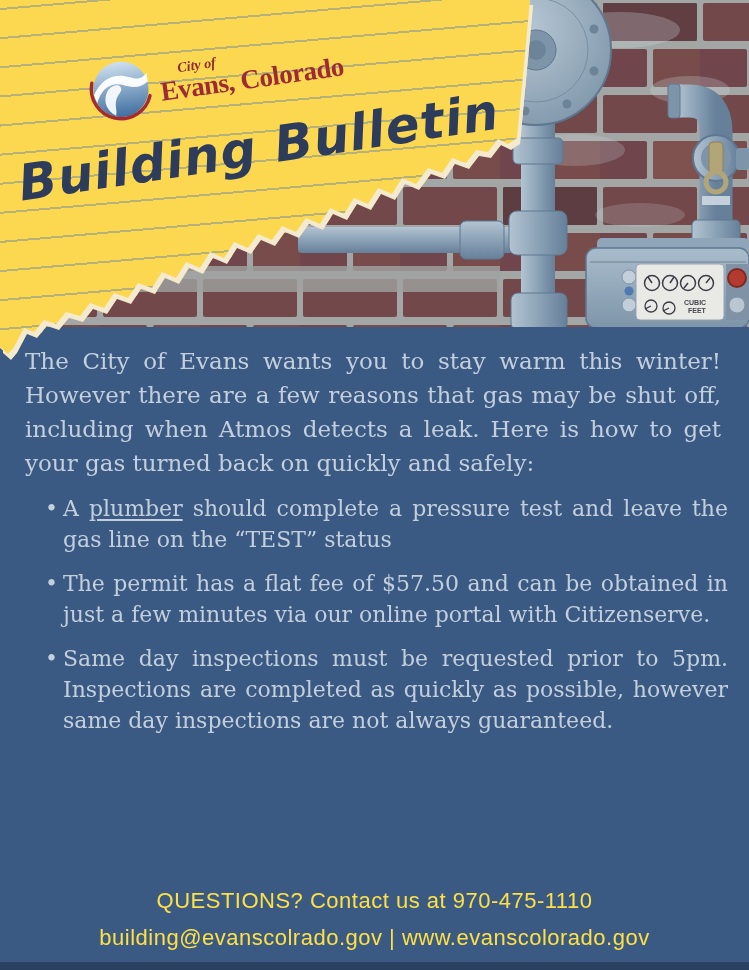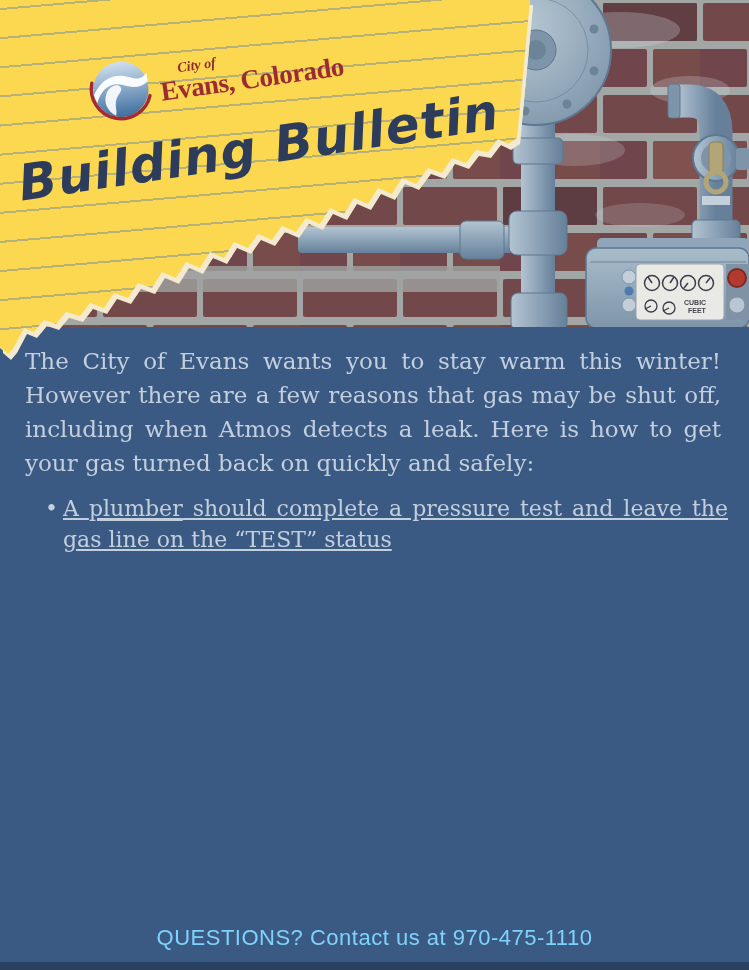--- a/index.html
+++ b/index.html
@@ -29,30 +29,30 @@
   .logo-name{font-family:"Liberation Serif",serif;font-weight:bold;font-size:27px;line-height:28px;
              color:#9d2b34;letter-spacing:-.5px;}
   .title{position:absolute;left:16px;top:112px;width:520px;transform:rotate(-8.6deg);transform-origin:50% 50%;
          font-family:"DejaVu Sans",sans-serif;font-style:italic;font-weight:bold;font-size:50px;
          line-height:66px;letter-spacing:1px;color:#2d3c5a;white-space:nowrap;}
 
   
   .content{position:absolute;top:327px;left:0;right:0;bottom:0;background:#3b5a83;z-index:2;
            color:#c3cfdd;}
   .intro{margin:0;padding:17px 28px 0 25px;font-size:23px;line-height:34px;text-align:justify;}
-  ul.bullets{margin:0;padding:0 21px 0 45px;list-style:none;text-decoration:underline;}
+  ul.bullets{margin:0;padding:0 21px 0 45px;list-style:none;}
   ul.bullets li{position:relative;margin-top:13px;padding-left:18px;font-size:22px;line-height:31px;
                 text-align:justify;}
   ul.bullets li::before{content:"\2022";position:absolute;left:0;top:0;}
   .u{text-decoration:underline;text-underline-offset:3px;}
 
   
   .footer{position:absolute;left:0;right:0;bottom:14px;text-align:center;
           font-family:"Liberation Sans",sans-serif;font-size:22px;line-height:37px;
-          letter-spacing:.5px;color:#7dd3fc;}
+          letter-spacing:.5px;color:#fde047;}
   .bottom-bar{position:absolute;left:0;right:0;bottom:0;height:8px;background:#29405f;}
 </style>
 </head>
 <body>
 
 <div class="page">
 
   <div class="hero">
     <svg width="749" height="328" viewBox="0 0 749 328">
       <defs>
@@ -188,20 +188,23 @@
         </div>
       </div>
       <div class="title">Building Bulletin</div>
     </div>
   </div>
 
   <div class="content">
     <p class="intro">The City of Evans wants you to stay warm this winter! However there are a few reasons that gas may be shut off, including when Atmos detects a leak. Here is how to get your gas turned back on quickly and safely:</p>
     <ul class="bullets">
       <li><span>A </span><span class="u">plumber</span><span> should complete a pressure test and leave the gas line on the “TEST” status</span></li>
+      <li><span>The permit has a flat fee of $57.50 and can be obtained in just a few minutes via our online portal with Citizenserve.</span></li>
+      <li><span>Same day inspections must be requested prior to 5pm. Inspections are completed as quickly as possible, however same day inspections are not always guaranteed.</span></li>
     </ul>
     <div class="footer">
       <div>QUESTIONS? Contact us at 970-475-1110</div>
+      <div>building@evanscolrado.gov | www.evanscolorado.gov</div>
     </div>
     <div class="bottom-bar"></div>
   </div>
 
 </div>
 
 </body></html>

